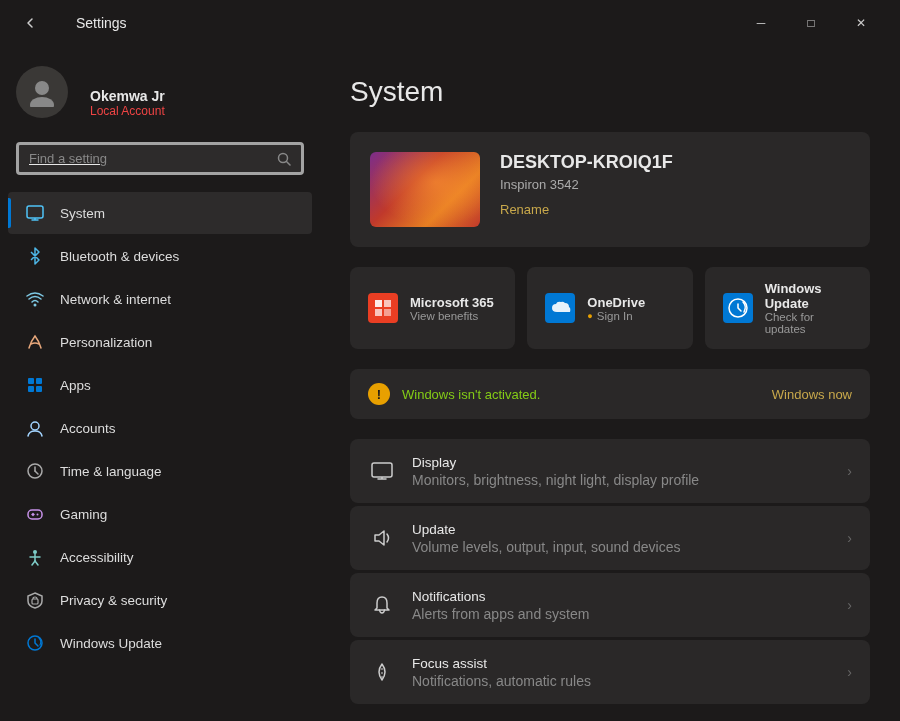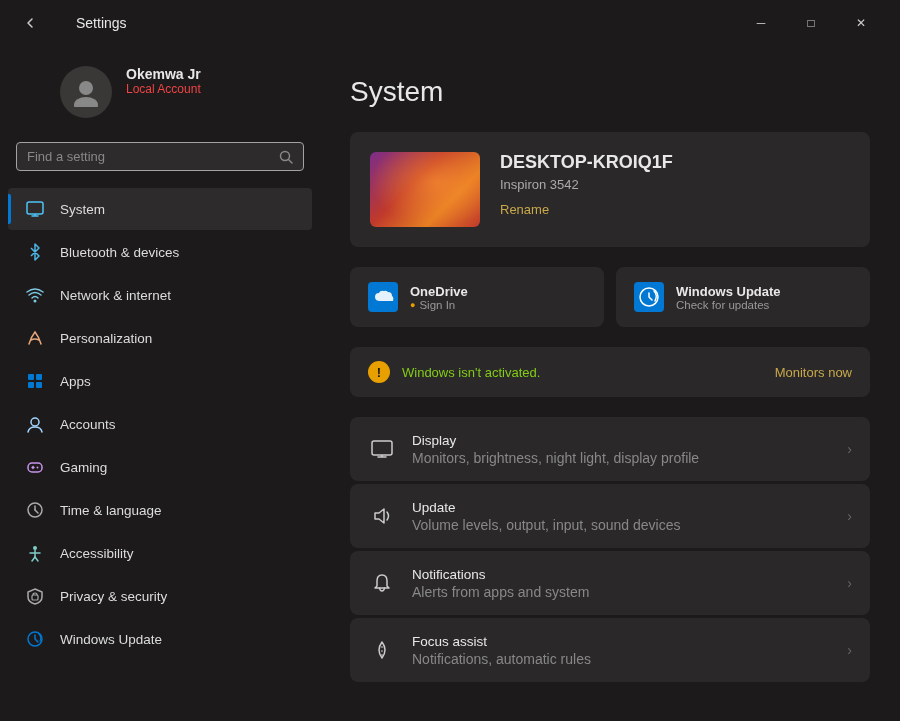--- a/index.html
+++ b/index.html
@@ -73,24 +73,23 @@
       background: #1c1a1a;
       display: flex;
       flex-direction: column;
       overflow-y: auto;
       padding-bottom: 20px;
     }
 
     
     .user-profile {
       display: flex;
-      align-items: flex-start;
+      align-items: flex-end;
       padding: 20px 16px 16px 16px;
-      gap: 14px;
-      margin-left: 44px;
+      gap: 22px;
     }
     .user-avatar {
       width: 52px;
       height: 52px;
       border-radius: 50%;
       background: #3a3836;
       display: flex;
       align-items: center;
       justify-content: center;
       font-size: 24px;
@@ -109,24 +108,25 @@
     }
 
     
     .search-container {
       padding: 8px 16px 16px 16px;
     }
     .search-box {
       display: flex;
       align-items: center;
       background: #2d2b2b;
-      border: 1px solid #a3a3a3;
+      border: 3px solid #a3a3a3;
       border-radius: 4px;
       padding: 6px 10px;
       gap: 8px;
+      text-decoration: underline;
     }
     .search-box input {
       background: transparent;
       border: none;
       outline: none;
       color: #ccc;
       font-size: 13px;
       flex: 1;
       font-family: inherit;
     }
@@ -465,38 +465,38 @@
               <circle cx="9" cy="7" r="4" stroke="#a3d4ff" stroke-width="1.5" fill="none"></circle>
               <path d="M2 17 Q3 12 9 12 Q15 12 16 17" stroke="#a3d4ff" stroke-width="1.5" fill="none" stroke-linecap="round"></path>
             </svg>
         </div>
         <span class="nav-label">Accounts</span>
       </div>
 
       <div class="nav-item">
         <div class="nav-icon">
           <svg width="18" height="18" viewBox="0 0 18 18">
+              <circle cx="9" cy="9" r="7" stroke="#aaa" stroke-width="1.5" fill="none"></circle>
+              <line x1="9" y1="5" x2="9" y2="9" stroke="#aaa" stroke-width="1.5" stroke-linecap="round"></line>
+              <line x1="9" y1="9" x2="12" y2="12" stroke="#aaa" stroke-width="1.5" stroke-linecap="round"></line>
+            </svg>
+        </div>
+        <span class="nav-label">Time &amp; language</span>
+      </div>
+
+      <div class="nav-item">
+        <div class="nav-icon">
+          <svg width="18" height="18" viewBox="0 0 18 18">
               <rect x="2" y="5" width="14" height="9" rx="4" stroke="#c792ea" stroke-width="1.5" fill="none"></rect>
               <line x1="6" y1="9.5" x2="8" y2="9.5" stroke="#c792ea" stroke-width="1.5" stroke-linecap="round"></line>
               <line x1="7" y1="8.5" x2="7" y2="10.5" stroke="#c792ea" stroke-width="1.5" stroke-linecap="round"></line>
               <circle cx="11.5" cy="9.5" r="1" fill="#c792ea"></circle>
             </svg>
         </div>
         <span class="nav-label">Gaming</span>
-      </div>
-
-      <div class="nav-item">
-        <div class="nav-icon">
-          <svg width="18" height="18" viewBox="0 0 18 18">
-              <circle cx="9" cy="9" r="7" stroke="#aaa" stroke-width="1.5" fill="none"></circle>
-              <line x1="9" y1="5" x2="9" y2="9" stroke="#aaa" stroke-width="1.5" stroke-linecap="round"></line>
-              <line x1="9" y1="9" x2="12" y2="12" stroke="#aaa" stroke-width="1.5" stroke-linecap="round"></line>
-            </svg>
-        </div>
-        <span class="nav-label">Time &amp; language</span>
       </div>
 
       <div class="nav-item">
         <div class="nav-icon">
           <svg width="18" height="18" viewBox="0 0 18 18">
               <circle cx="9" cy="4" r="2" fill="#7ecdc8"></circle>
               <line x1="9" y1="6" x2="9" y2="13" stroke="#7ecdc8" stroke-width="1.5" stroke-linecap="round"></line>
               <line x1="4" y1="9" x2="14" y2="9" stroke="#7ecdc8" stroke-width="1.5" stroke-linecap="round"></line>
               <line x1="9" y1="13" x2="6" y2="17" stroke="#7ecdc8" stroke-width="1.5" stroke-linecap="round"></line>
               <line x1="9" y1="13" x2="12" y2="17" stroke="#7ecdc8" stroke-width="1.5" stroke-linecap="round"></line>
@@ -538,20 +538,34 @@
       <div class="device-thumbnail"></div>
       <div class="device-info">
         <div class="device-name">DESKTOP-KROIQ1F</div>
         <div class="device-model">Inspiron 3542</div>
         <a class="rename-link">Rename</a>
       </div>
     </div>
 
     <div class="quick-actions">
 
+      <div class="quick-action">
+        <div class="qa-icon ms365">
+          <svg width="20" height="20" viewBox="0 0 20 20">
+            <rect x="2" y="2" width="7" height="7" fill="#fff" opacity="0.9"></rect>
+            <rect x="11" y="2" width="7" height="7" fill="#fff" opacity="0.7"></rect>
+            <rect x="2" y="11" width="7" height="7" fill="#fff" opacity="0.7"></rect>
+            <rect x="11" y="11" width="7" height="7" fill="#fff" opacity="0.5"></rect>
+          </svg>
+        </div>
+        <div class="qa-text">
+          <div class="qa-title">Microsoft 365</div>
+          <div class="qa-subtitle">View benefits</div>
+        </div>
+      </div>
 
       <div class="quick-action">
         <div class="qa-icon onedrive">
           <svg width="22" height="16" viewBox="0 0 22 16">
               <path d="M8 12 Q3 12 3 8 Q3 4 7 4 Q8 1 12 2 Q14 1 16 3 Q20 3 20 7 Q22 8 21 12 Z" fill="white" opacity="0.9"></path>
             </svg>
         </div>
         <div class="qa-text">
           <div class="qa-title">OneDrive</div>
           <div class="qa-subtitle">
@@ -575,21 +589,21 @@
         </div>
       </div>
 
     </div>
 
     <div class="warning-bar">
       <div class="warning-left">
         <div class="warning-icon">!</div>
         <span class="warning-text">Windows isn't activated.</span>
       </div>
-      <a class="activate-link">Monitors now</a>
+      <a class="activate-link">Windows now</a>
     </div>
 
     <div class="settings-list">
 
       <div class="settings-item">
         <div class="si-icon">
           <svg width="22" height="18" viewBox="0 0 22 18">
               <rect x="1" y="1" width="20" height="14" rx="2" stroke="#ccc" stroke-width="1.5" fill="none"></rect>
               <line x1="7" y1="17" x2="15" y2="17" stroke="#ccc" stroke-width="1.5" stroke-linecap="round"></line>
               <line x1="11" y1="15" x2="11" y2="17" stroke="#ccc" stroke-width="1.5"></line>

